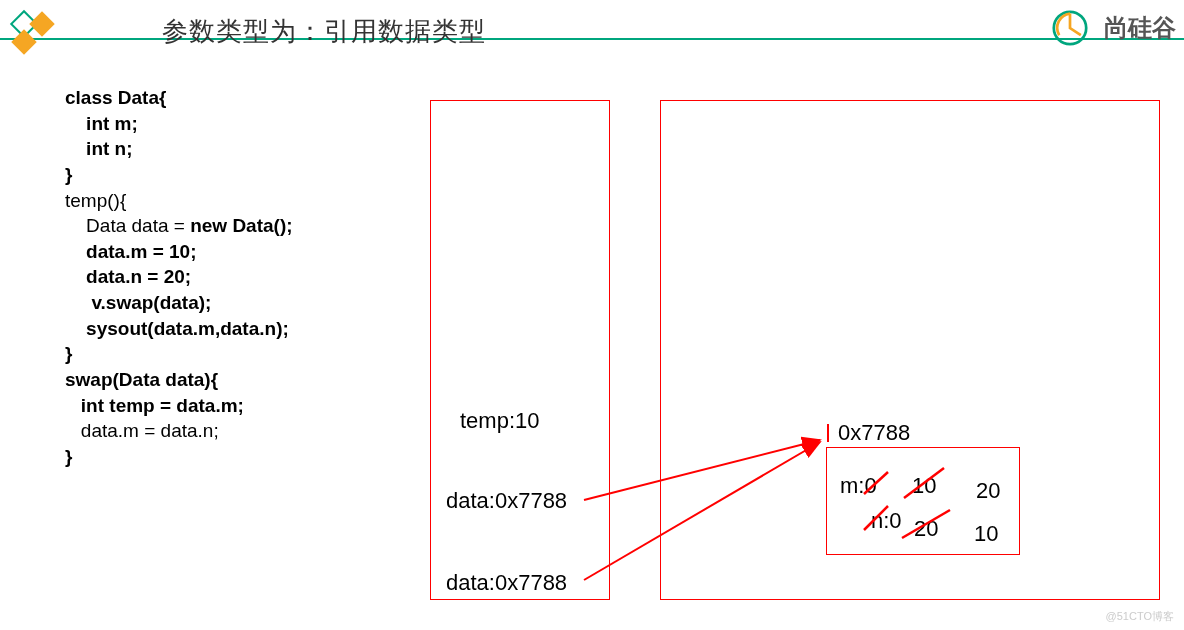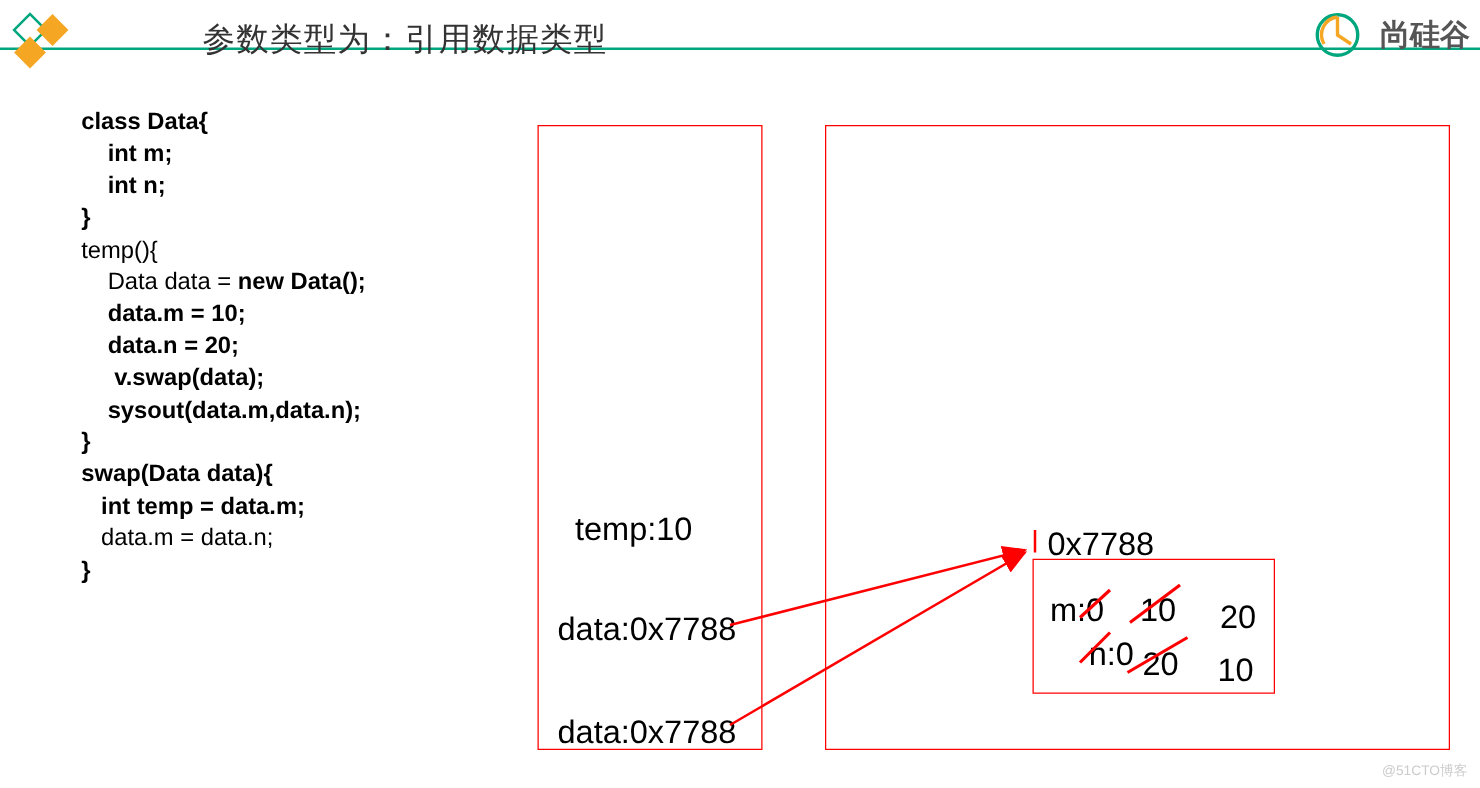--- a/index.html
+++ b/index.html
@@ -14,21 +14,21 @@
     
     .code-block { position: absolute; left: 65px; top: 85px; font-size: 19px; line-height: 1.35; font-family: Arial, sans-serif; }
     .code-line { white-space: pre; }
     .bold { font-weight: bold; }
     
     .box { position: absolute; border: 1px solid #f00; }
     .stack-box { left: 430px; top: 100px; width: 180px; height: 500px; }
     .heap-box { left: 660px; top: 100px; width: 500px; height: 500px; }
     .object-box { left: 826px; top: 447px; width: 194px; height: 108px; }
     
-    .diagram-text { position: absolute; font-size: 26px; color: #000; text-align: center; }
+    .diagram-text { position: absolute; font-size: 22px; color: #000; text-align: center; }
     .strike-svg { position: absolute; }
     
     .watermark { position: absolute; right: 10px; bottom: 6px; font-size: 11px; color: #ccc; }
   </style>
 </head>
 <body>
 
 <div class="header">
   <svg class="header-icon" width="48" height="48" viewBox="0 0 48 48">
     <rect x="7" y="7" width="18" height="18" fill="none" stroke="#00a67e" stroke-width="2" transform="rotate(45 16 16)"></rect>

